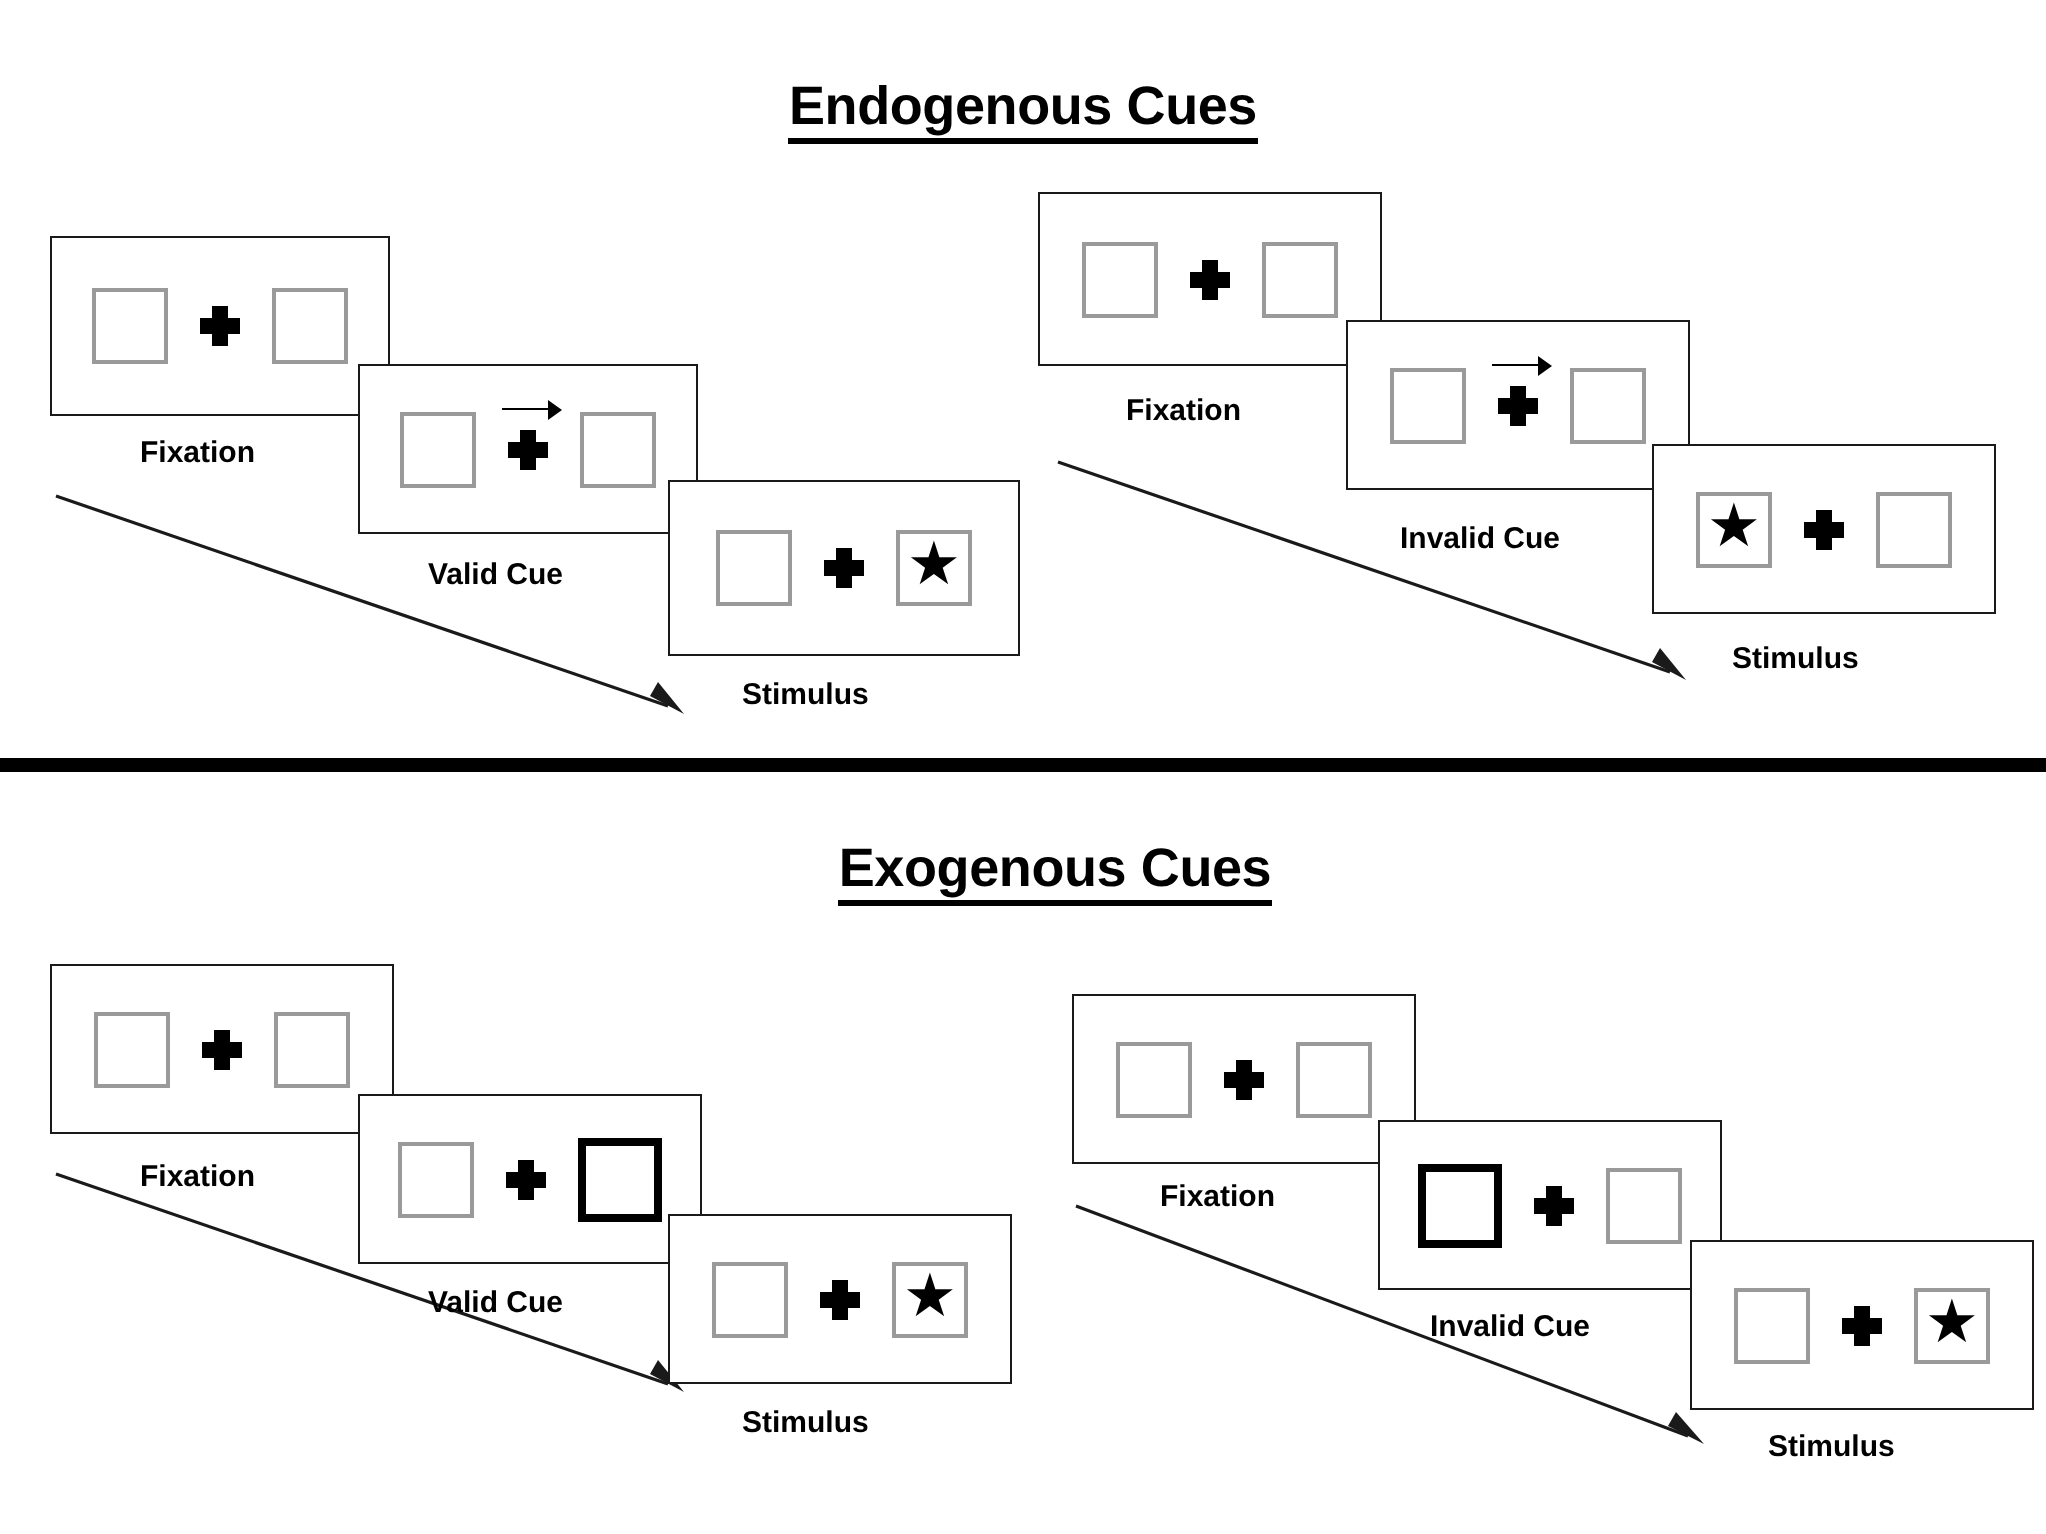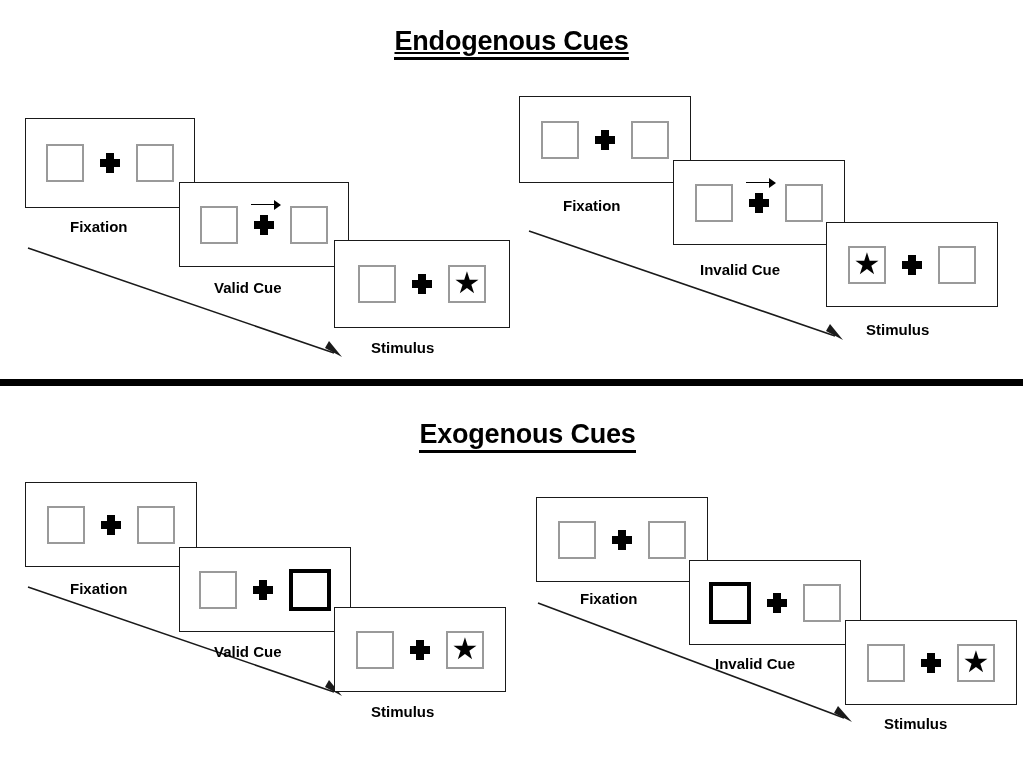--- a/index.html
+++ b/index.html
@@ -30,21 +30,21 @@
     text-align: center;
     font-size: 27px;
     font-weight: bold;
     color: #000000;
     letter-spacing: -0.2px;
   }
   .section-title span {
     border-bottom: 3px solid #000000;
     padding-bottom: 1px;
   }
-  #title-endogenous { top: 26px; text-decoration: underline; }
+  #title-endogenous { top: 38px; }
   #title-exogenous  { top: 27px; margin-left: 16px; }
 
   .divider {
     position: absolute;
     left: 0;
     top: 379px;
     width: 1023px;
     height: 7px;
     background: #000000;
   }

